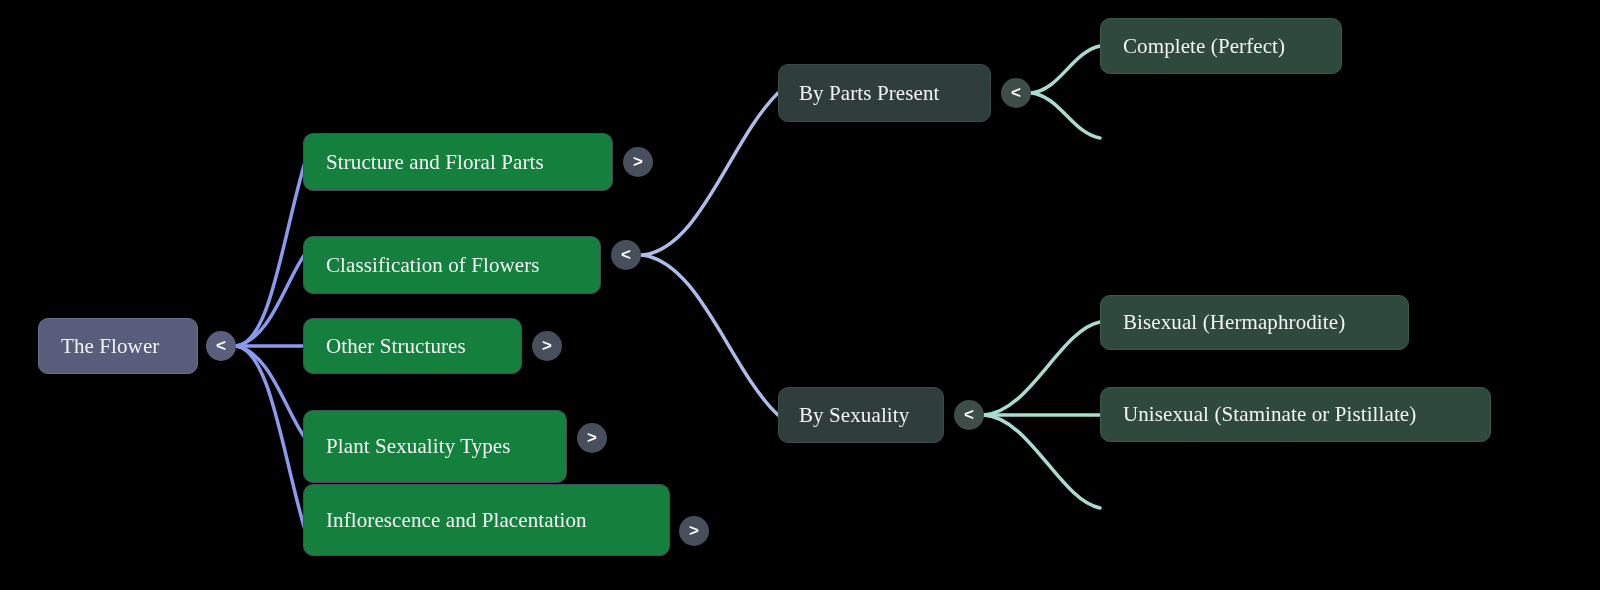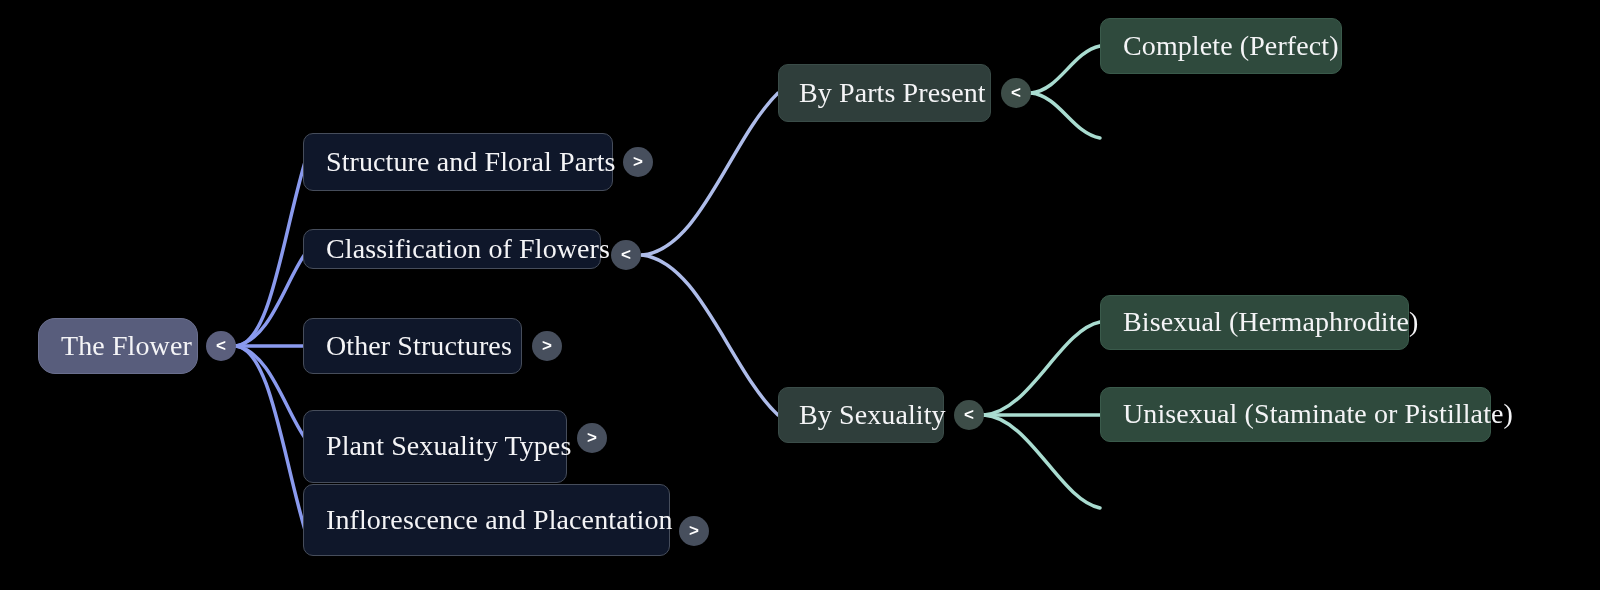--- a/index.html
+++ b/index.html
@@ -25,33 +25,33 @@
     height: 590px;
     pointer-events: none;
   }
   .node {
     position: absolute;
     box-sizing: border-box;
     display: flex;
     align-items: center;
     border-radius: 10px;
     color: #f4f4f6;
-    font-size: 28px;
+    font-size: 21px;
     line-height: 1.15;
     padding: 0 22px;
     white-space: nowrap;
     letter-spacing: 0.1px;
     z-index: 3;
   }
   .node-root {
     background: #585d7c;
     border: 1px solid #6a6f8e;
   }
   .node-branch {
-    background: #0f172a;
+    background: #15803d;
     border: 1px solid #464d5b;
   }
   .node-mid {
     background: #2f3e3b;
     border: 1px solid #3a4c48;
     padding-left: 20px;
   }
   .node-leaf {
     background: #2f4a3d;
     border: 1px solid #3a5a4b;
@@ -109,35 +109,35 @@
       </g>
 
       <g stroke="#a9dcd0">
         <path d="M984,415 C1030,412 1060,330 1100,322"></path>
         <path d="M984,415 L1100,415"></path>
         <path d="M984,415 C1030,418 1060,500 1100,508"></path>
       </g>
     </g>
   </svg>
 
-  <div class="node node-root" style="left:38px; top:318px; width:160px; height:56px;border-radius:17px;">
+  <div class="node node-root" style="left:38px; top:318px; width:160px; height:56px;">
     <span>The Flower</span>
   </div>
   <div class="toggle toggle-root" style="left:206px; top:331px;">
     <span>&lt;</span>
   </div>
 
   <div class="node node-branch" style="left:303px; top:133px; width:310px; height:58px;">
     <span>Structure and Floral Parts</span>
   </div>
   <div class="toggle toggle-branch" style="left:623px; top:147px;">
     <span>&gt;</span>
   </div>
 
-  <div class="node node-branch" style="left:303px; top:229px; width:298px; height:40px;">
+  <div class="node node-branch" style="left:303px; top:236px; width:298px; height:58px;">
     <span>Classification of Flowers</span>
   </div>
   <div class="toggle toggle-branch" style="left:611px; top:240px;">
     <span>&lt;</span>
   </div>
 
   <div class="node node-branch" style="left:303px; top:318px; width:219px; height:56px;">
     <span>Other Structures</span>
   </div>
   <div class="toggle toggle-branch" style="left:532px; top:331px;">

